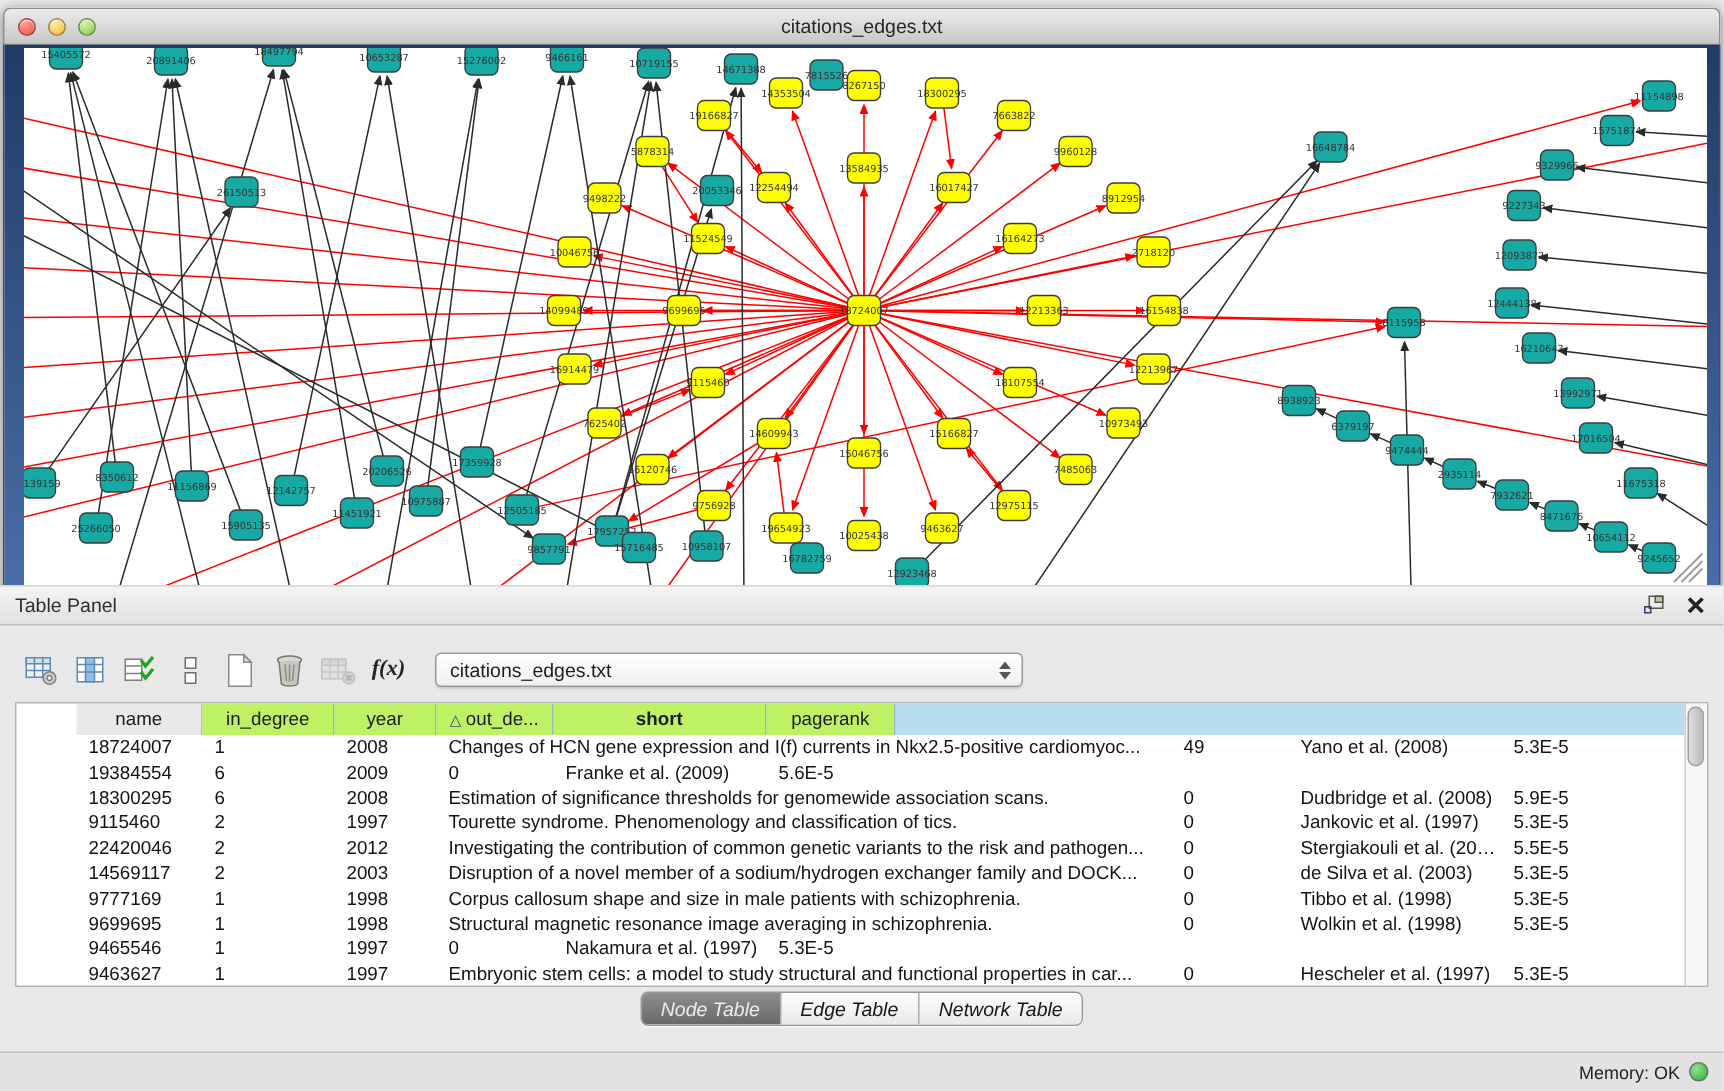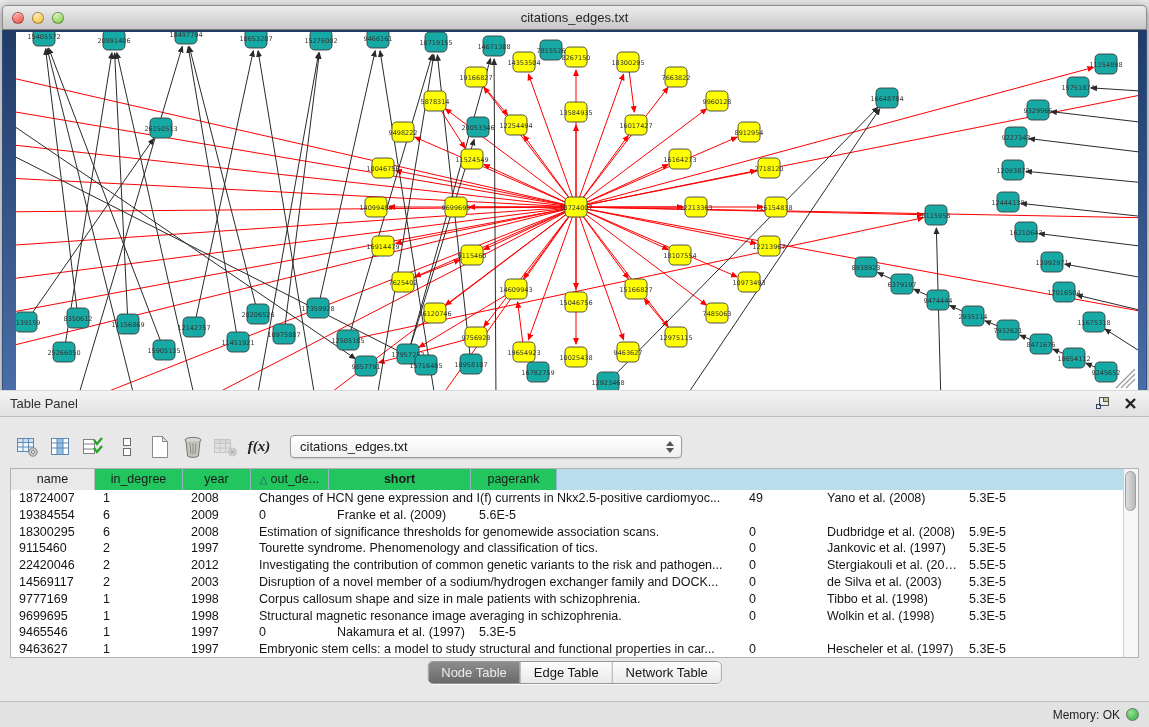--- a/index.html
+++ b/index.html
@@ -48,37 +48,37 @@
     display:flex; align-items:center; position:relative; }
   .net-select .val { font-size:13px; color:#1c1c1c; padding-left:9px; flex:1; }
   .net-select .steppers { width:18px; display:flex; flex-direction:column; align-items:center; gap:2px;
     padding-right:4px; }
   .tri-up { width:0; height:0; border-left:4px solid transparent; border-right:4px solid transparent;
     border-bottom:5px solid #555; }
   .tri-dn { width:0; height:0; border-left:4px solid transparent; border-right:4px solid transparent;
     border-top:5px solid #555; }
 
   .table-box { margin:1px 10px 0 10px; height:190px; border:1px solid #b2b2b2; background:#fff;
-    position:relative; overflow:hidden; }
+    position:relative; overflow:hidden;padding-left:40px; }
   .thead { display:flex; height:21px; border-bottom:1px solid #8fb0c0; }
   .th { height:21px; line-height:20px; font-size:12.5px; color:#1b1b1b; text-align:center;
-    background:#22c55e; border-right:1px solid #93b6c6; overflow:hidden; white-space:nowrap; flex:0 0 auto; }
+    background:#bef264; border-right:1px solid #93b6c6; overflow:hidden; white-space:nowrap; flex:0 0 auto; }
   .th.gray { background:#e9e9e9; border-right:1px solid #bcbcbc; }
   .th .sort { font-size:10px; color:#2e506b; margin-right:3px; }
   .th.filler { flex:1 1 auto; background:#badded; border-right:none; }
   .tbody { height:168px; overflow:hidden; }
   .tr { display:flex; height:16.8px; }
   .td { font-size:12.5px; color:#141414; line-height:16.8px; padding-left:8px; white-space:nowrap;
     overflow:hidden; text-overflow:ellipsis; flex:0 0 auto; }
   .vscroll { position:absolute; right:0; top:0; bottom:0; width:15px; background:#f6f6f6;
     border-left:1px solid #cfcfcf; }
   .vthumb { position:absolute; left:1px; top:2px; width:11px; height:40px; border-radius:6px;
     background:linear-gradient(90deg,#dedede,#b9b9b9); border:1px solid #9e9e9e; }
 
-  .tabs-row { height:27px; position:relative; }
+  .tabs-row { height:27px; position:relative;font-style:italic; }
   .segmented { position:absolute; left:50%; top:3px; transform:translateX(-50%); display:flex;
     border:1px solid #979797; border-radius:5px; overflow:hidden; background:#fff;
     box-shadow:0 1px 0 rgba(255,255,255,.7); }
   .segment { height:21px; line-height:21px; padding:0 13px; font-size:13px; color:#161616;
     background:linear-gradient(#fdfdfd,#e9e9e9); border-left:1px solid #aaa; }
   .segment:first-child { border-left:none; }
   .segment.selected { background:linear-gradient(#8d8d8d,#696969); color:#ececec; }
 
   .statusbar { position:absolute; left:0; bottom:0; width:1149px; height:26px; background:#e2e2e2;
     border-top:1px solid #c1c1c1; display:flex; align-items:center; justify-content:flex-end;

